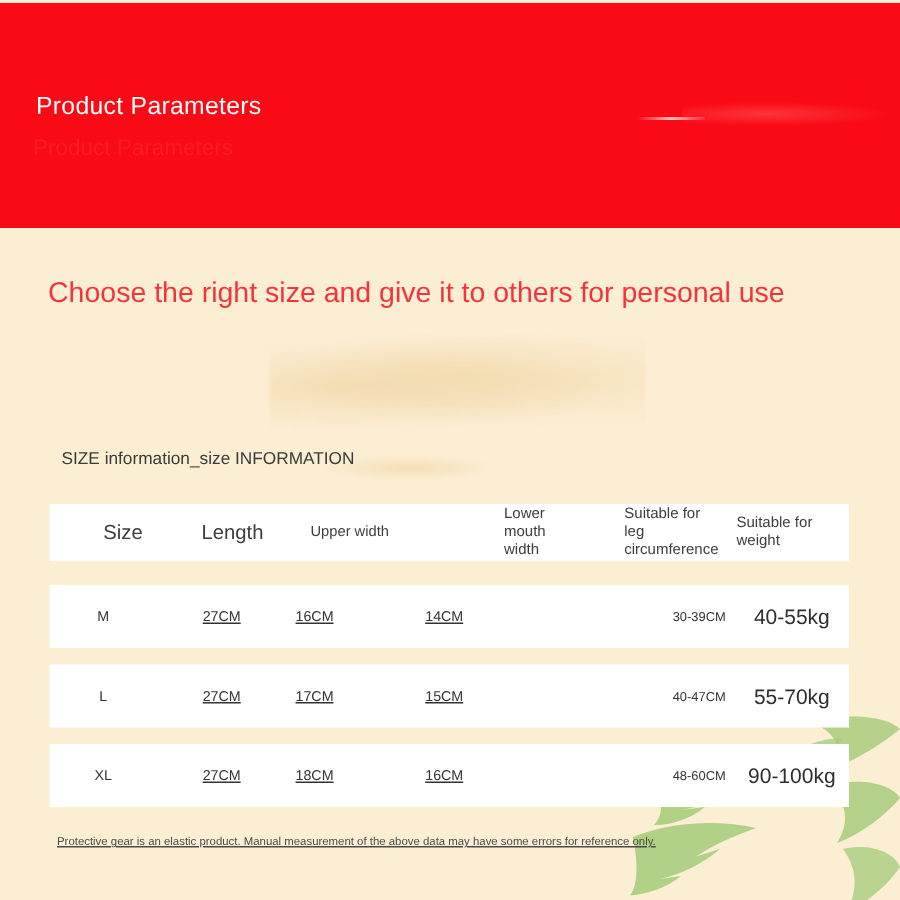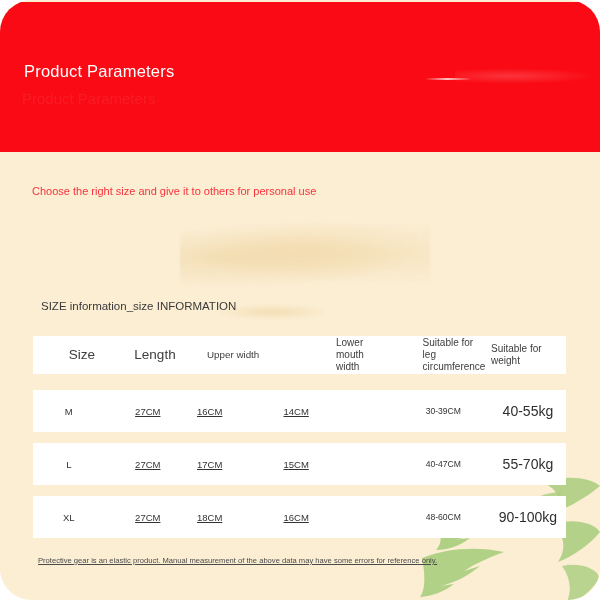--- a/index.html
+++ b/index.html
@@ -12,21 +12,20 @@
     background: #ffffff;
     font-family: "Liberation Sans", sans-serif;
     overflow: hidden;
   }
   .page {
     position: relative;
     width: 600px;
     height: 600px;
     background: #fbeed3;
     overflow: hidden;
-    border-radius: 32px;
   }
 
   
   .banner {
     position: absolute;
     left: 0;
     top: 2px;
     width: 600px;
     height: 150px;
     background: #fa0a14;
@@ -97,21 +96,21 @@
     width: 115px;
     height: 16px;
     background: radial-gradient(ellipse at 50% 50%, rgba(233,198,134,0.40), rgba(233,198,134,0) 70%);
     filter: blur(1px);
   }
 
   .subtitle {
     position: absolute;
     left: 32px;
     top: 33px;
-    font-size: 11px;
+    font-size: 19px;
     color: #f5333b;
     white-space: nowrap;
   }
 
   .size-info-label {
     position: absolute;
     left: 41px;
     top: 148px;
     font-size: 11.5px;
     color: #3a3a3a;
@@ -148,21 +147,21 @@
     box-sizing: border-box;
     padding: 0 6px;
     color: #333333;
     display: flex;
     align-items: center;
   }
   .c-size  { width: 76px;  justify-content: center; }
   .c-len   { width: 92px;  justify-content: center; }
   .c-upw   { width: 92px;  justify-content: flex-start; }
   .c-lmw   { width: 93px;  justify-content: flex-start; }
-  .c-leg   { width: 99px;  justify-content: center; }
+  .c-leg   { width: 99px;  justify-content: flex-end; }
   .c-wt    { width: 81px;  justify-content: center; }
 
   .trow.header .cell { font-size: 10px; color: #3d3d3d; line-height: 1.18; }
   .trow.header .c-size { font-size: 13.5px; padding-left: 28px; }
   .trow.header .c-len  { font-size: 13.5px; }
   .trow.header .c-upw  { font-size: 9.8px; }
 
   .trow.data .c-size { font-size: 9.5px; }
   .trow.data .c-len,
   .trow.data .c-upw,

